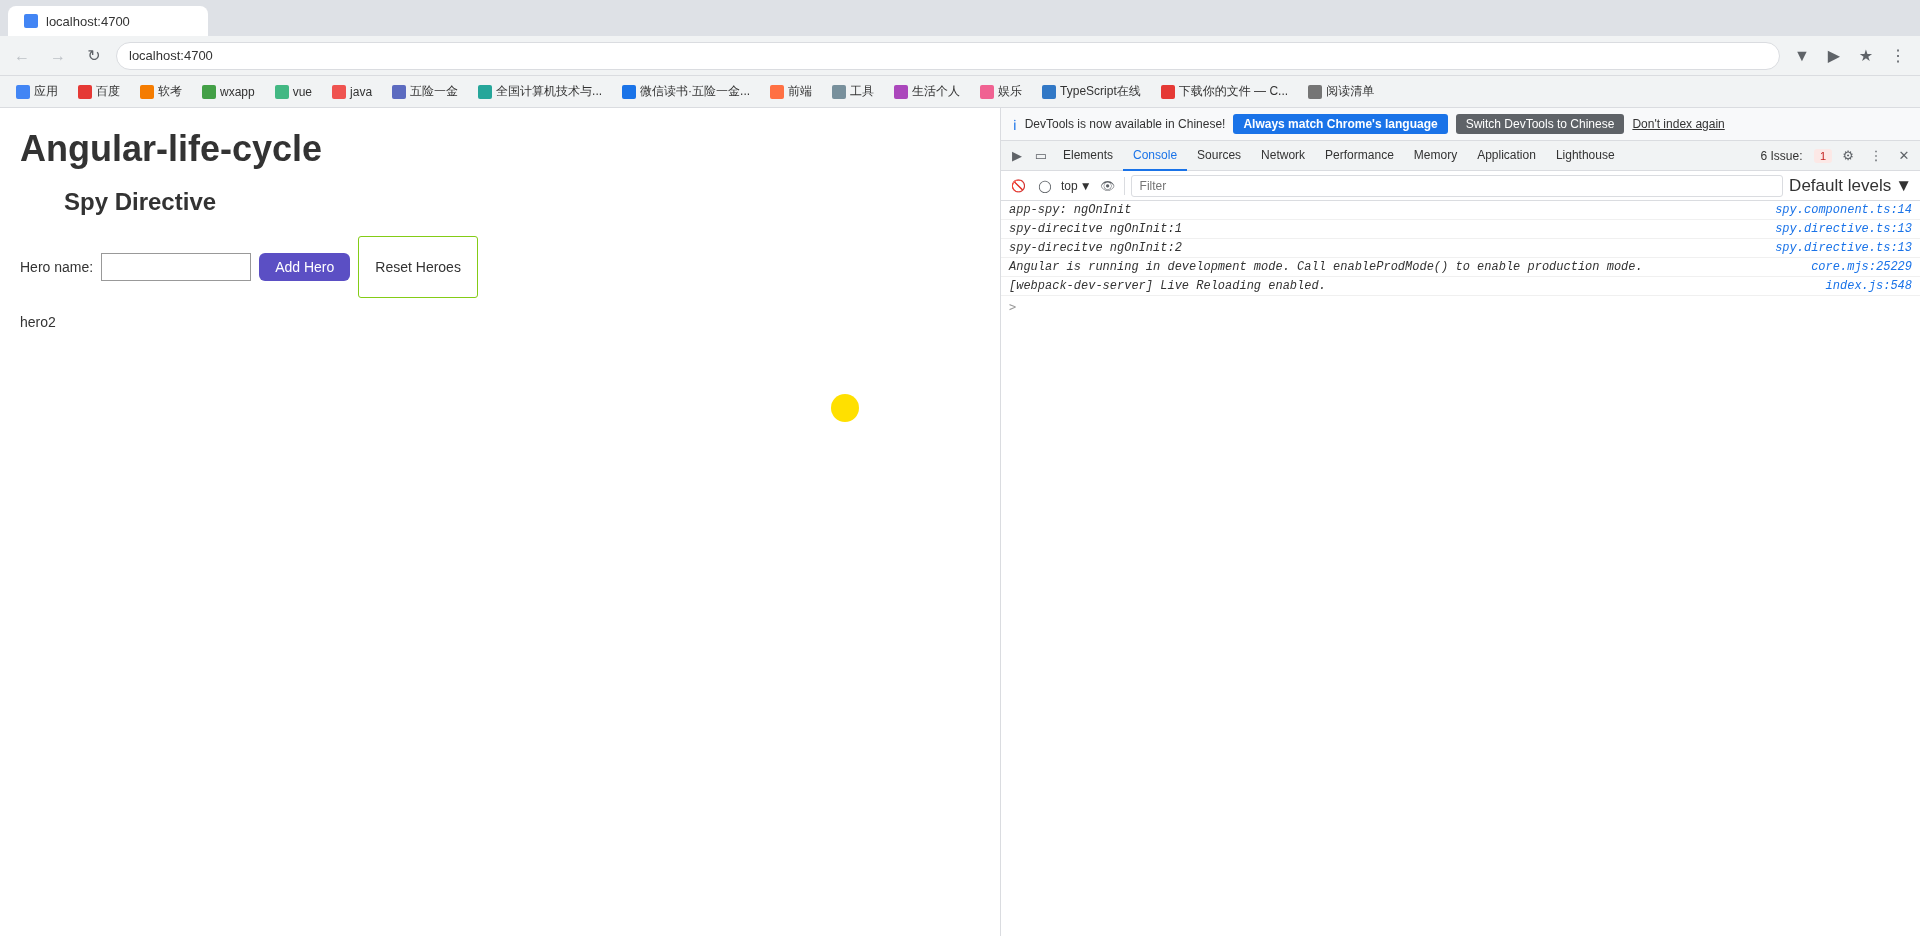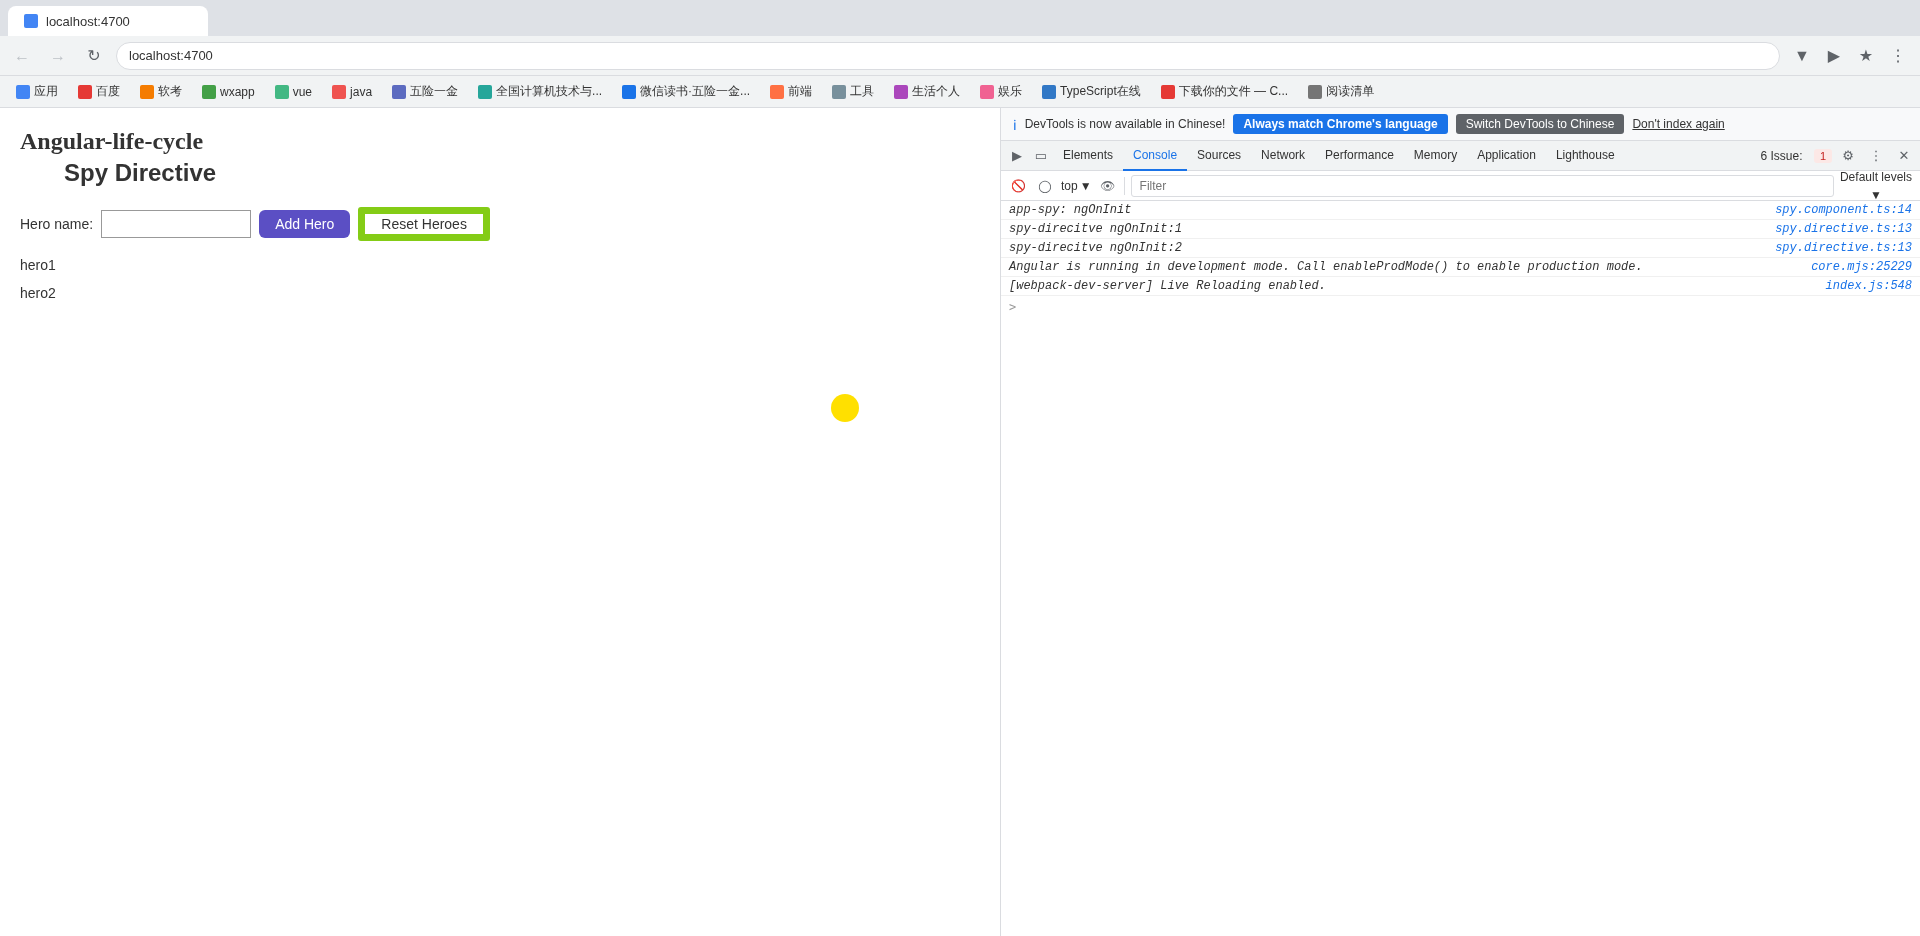--- a/index.html
+++ b/index.html
@@ -23,27 +23,27 @@
     
     .bookmarks-bar { background: #f1f3f4; height: 32px; display: flex; align-items: center; padding: 0 8px; gap: 4px; border-bottom: 1px solid #dadce0; overflow: hidden; }
     .bookmark-item { display: flex; align-items: center; gap: 4px; padding: 2px 8px; border-radius: 4px; font-size: 12px; color: #333; cursor: pointer; white-space: nowrap; }
     .bookmark-icon { width: 14px; height: 14px; border-radius: 2px; flex-shrink: 0; }
 
     
     .main-content { display: flex; flex: 1; overflow: hidden; }
 
     
     .page-content { flex: 1; padding: 20px; background: #fff; overflow-y: auto; }
-    .page-title { font-size: 24px; font-weight: bold; color: #333; margin-bottom: 4px; font-family: Liberation Serif, serif; }
+    .page-title { font-size: 36px; font-weight: bold; color: #333; margin-bottom: 18px; }
     .page-subtitle { font-size: 24px; font-weight: bold; color: #333; margin-bottom: 20px; margin-left: 44px; }
     .hero-form { display: flex; align-items: center; gap: 8px; margin-bottom: 16px; }
     .hero-label { font-size: 14px; color: #333; }
     .hero-input { border: 1px solid #999; padding: 4px 8px; font-size: 14px; width: 150px; height: 28px; }
     .btn-add { background: #5b4fc4; color: #fff; border: none; padding: 6px 16px; font-size: 14px; cursor: pointer; border-radius: 6px; }
-    .btn-reset { background: #fff; color: #333; border: 7px solid #84cc16; padding: 2px 16px; font-size: 14px; cursor: pointer; border-radius: 3px; }
+    .btn-reset { background: #fff; color: #333; border: 1px solid #84cc16; padding: 22px 16px; font-size: 14px; cursor: pointer; border-radius: 3px; }
     .hero-item { font-size: 14px; color: #333; margin-bottom: 12px; }
 
     
     .cursor-yellow { position: absolute; width: 28px; height: 28px; background: #ffe000; border-radius: 50%; pointer-events: none; z-index: 1000; transform: translate(-50%, -50%); }
 
     
     .devtools-panel { width: 920px; background: #fff; border-left: 1px solid #dadce0; display: flex; flex-direction: column; flex-shrink: 0; }
 
     
     .devtools-notify { background: #f8f9fa; border-bottom: 1px solid #dadce0; padding: 6px 12px; display: flex; align-items: center; gap: 8px; font-size: 12px; }
@@ -60,21 +60,21 @@
     .devtools-tab.active { border-bottom: 2px solid #1a73e8; color: #1a73e8; }
     .devtools-tab-icons { display: flex; margin-left: auto; gap: 4px; align-items: center; }
     .devtools-icon-btn { width: 24px; height: 24px; background: none; border: none; cursor: pointer; display: flex; align-items: center; justify-content: center; color: #5f6368; border-radius: 3px; font-size: 13px; }
 
     
     .devtools-toolbar { display: flex; align-items: center; gap: 6px; padding: 4px 8px; border-bottom: 1px solid #dadce0; background: #fff; height: 30px; }
     .toolbar-btn { width: 20px; height: 20px; background: none; border: none; cursor: pointer; display: flex; align-items: center; justify-content: center; color: #5f6368; font-size: 12px; }
     .toolbar-select { background: none; border: none; font-size: 12px; color: #333; cursor: pointer; display: flex; align-items: center; gap: 2px; }
     .filter-input { flex: 1; border: 1px solid #dadce0; padding: 2px 8px; font-size: 12px; border-radius: 3px; height: 22px; }
     .toolbar-separator { width: 1px; height: 18px; background: #dadce0; }
-    .default-levels { margin-left: auto; font-size: 12px; color: #333; display: flex; align-items: center; gap: 4px; flex-direction: column; }
+    .default-levels { margin-left: auto; font-size: 17px; color: #333; display: flex; align-items: center; gap: 4px; }
     .issue-badge { background: #fce8e6; color: #c5221f; border-radius: 3px; padding: 1px 6px; font-size: 11px; margin-left: 8px; }
 
     
     .console-output { flex: 1; overflow-y: auto; font-family: 'Courier New', monospace; font-size: 12px; }
     .console-row { display: flex; justify-content: space-between; padding: 2px 8px; border-bottom: 1px solid #f0f0f0; min-height: 18px; align-items: center; font-style: italic; }
     .console-msg { color: #333; }
     .console-source { color: #1a73e8; cursor: pointer; text-align: right; white-space: nowrap; flex-shrink: 0; margin-left: 8px; }
     .console-prompt { padding: 4px 8px; color: #999; font-size: 12px; font-family: monospace; }
   </style>
 </head>
@@ -177,21 +177,20 @@
       <h1 class="page-title">Angular-life-cycle</h1>
       <h2 class="page-subtitle">Spy Directive</h2>
 
       <div class="hero-form">
         <label class="hero-label">Hero name:</label>
         <input class="hero-input" type="text" style="">
         <button class="btn-add">Add Hero</button>
         <button class="btn-reset">Reset Heroes</button>
       </div>
 
-      <div class="hero-item">hero1</div>
       <div class="hero-item">hero2</div>
     </div>
 
     <div class="cursor-yellow" style="left:845px;top:300px;"></div>
 
     <div class="devtools-panel">
 
       <div class="devtools-notify">
         <span class="notify-icon">ℹ</span>
         <span class="notify-text">DevTools is now available in Chinese!</span>

